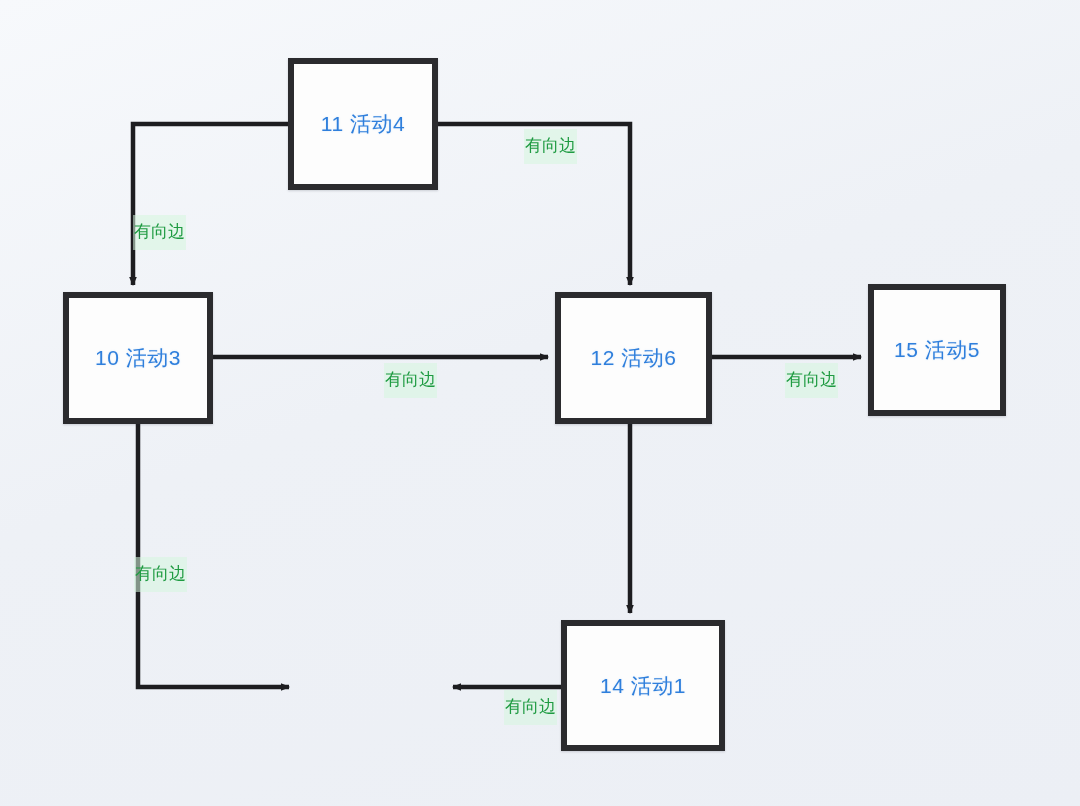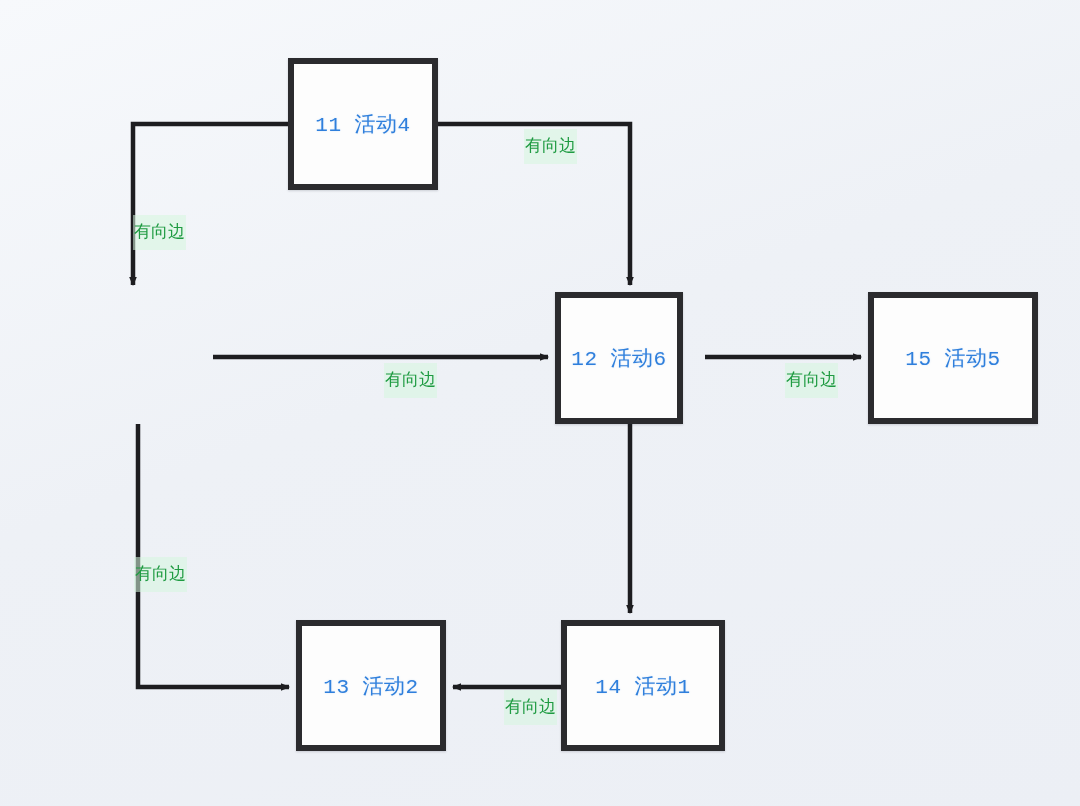--- a/index.html
+++ b/index.html
@@ -31,21 +31,20 @@
   }
   .node {
     position: absolute;
     background: #fdfdfd;
     border: 6px solid #2b2b2e;
     box-sizing: border-box;
     display: flex;
     align-items: center;
     justify-content: center;
     box-shadow: 0 1px 2px rgba(40,45,60,0.18);
-    font-family: Liberation Mono, monospace;
   }
   .node-label {
     color: #2f7fdc;
     font-size: 21px;
     letter-spacing: 0.5px;
     white-space: nowrap;
     text-shadow: 0 0 2px rgba(210,228,248,0.9);
   }
   .edge-label {
     position: absolute;
@@ -99,32 +98,32 @@
 
     <path d="M630,424 L630,613" fill="none" stroke="#1d1d20" stroke-width="4.5" marker-end="url(#arrow)"></path>
 
     <path d="M561,687 L453,687" fill="none" stroke="#1d1d20" stroke-width="4.5" marker-end="url(#arrow)"></path>
   </svg>
 
   <div class="node" style="left:288px; top:58px; width:150px; height:132px;">
     <span class="node-label">11 活动4</span>
   </div>
 
+  <div class="node" style="left:63px; top:292px; width:150px; height:132px;">
+    <span class="node-label">10 活动3</span>
+  </div>
 
-  <div class="node" style="left:555px; top:292px; width:128px; height:132px;">
+  <div class="node" style="left:555px; top:292px; width:157px; height:132px;">
     <span class="node-label">12 活动6</span>
   </div>
 
-  <div class="node" style="left:868px; top:292px; width:170px; height:132px;">
+  <div class="node" style="left:868px; top:284px; width:138px; height:132px;">
     <span class="node-label">15 活动5</span>
   </div>
 
-  <div class="node" style="left:296px; top:620px; width:150px; height:131px;">
-    <span class="node-label">13 活动2</span>
-  </div>
 
   <div class="node" style="left:561px; top:620px; width:164px; height:131px;">
     <span class="node-label">14 活动1</span>
   </div>
 
   <span class="edge-label" style="left:133px; top:215px;">有向边</span>
 
   <span class="edge-label" style="left:524px; top:129px;">有向边</span>
 
   <span class="edge-label" style="left:384px; top:363px;">有向边</span>

